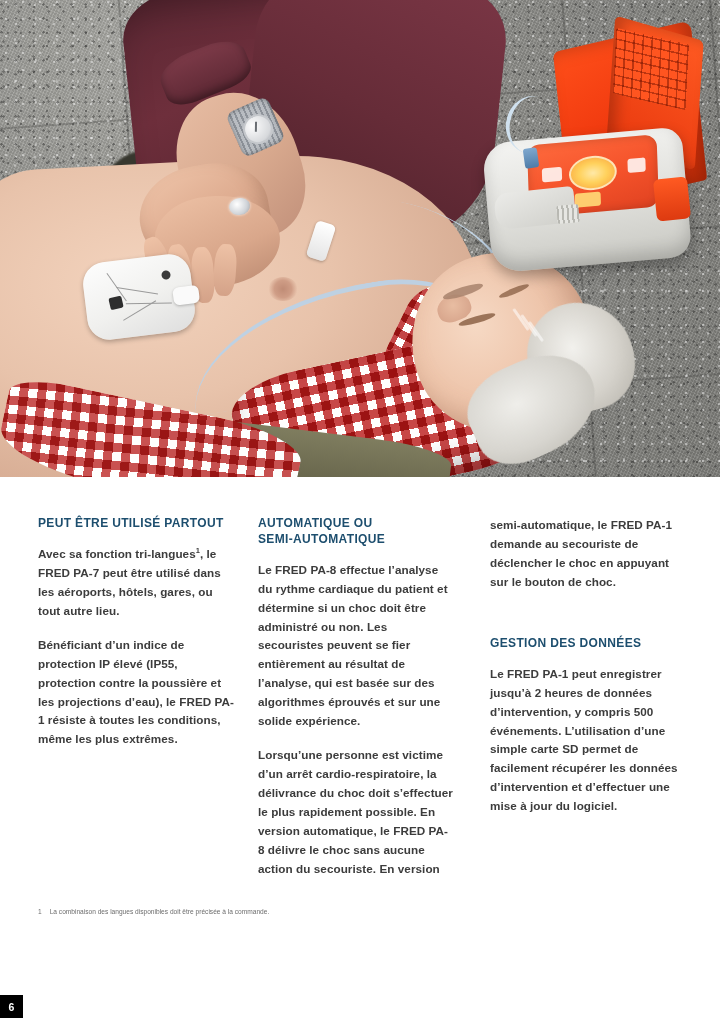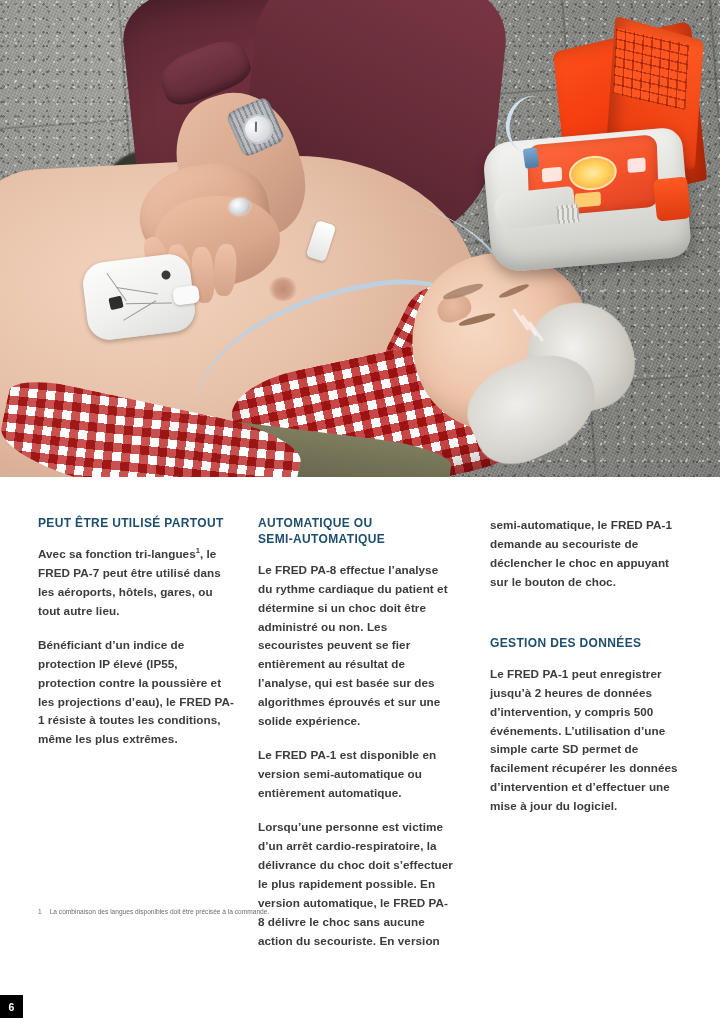--- a/index.html
+++ b/index.html
@@ -554,21 +554,20 @@
 
     <div class="col col-1">
       <h2 class="section-heading">PEUT ÊTRE UTILISÉ PARTOUT</h2>
       <p class="body"><span>Avec sa fonction tri-langues</span><sup class="fn">1</sup><span>, le FRED PA-7 peut être utilisé dans les aéroports, hôtels, gares, ou tout autre lieu.</span></p>
       <p class="body">Bénéficiant d’un indice de protection IP élevé (IP55, protection contre la poussière et les projections d’eau), le FRED PA-1 résiste à toutes les conditions, même les plus extrêmes.</p>
     </div>
 
     <div class="col col-2">
       <h2 class="section-heading"><span>AUTOMATIQUE OU</span><br><span>SEMI-AUTOMATIQUE</span></h2>
       <p class="body">Le FRED PA-8 effectue l’analyse du rythme cardiaque du patient et détermine si un choc doit être administré ou non. Les secouristes peuvent se fier entièrement au résultat de l’analyse, qui est basée sur des algorithmes éprouvés et sur une solide expérience.</p>
-      <p class="body">Le FRED PA-1 est disponible en version semi-automatique ou entièrement automatique.</p>
       <p class="body">Lorsqu’une personne est victime d’un arrêt cardio-respiratoire, la délivrance du choc doit s’effectuer le plus rapidement possible. En version automatique, le FRED PA-8 délivre le choc sans aucune action du secouriste. En version</p>
     </div>
 
     <div class="col col-3">
       <p class="body">semi-automatique, le FRED PA-1 demande au secouriste de déclencher le choc en appuyant sur le bouton de choc.</p>
       <h2 class="section-heading spaced-top">GESTION DES DONNÉES</h2>
       <p class="body">Le FRED PA-1 peut enregistrer jusqu’à 2 heures de données d’intervention, y compris 500 événements. L’utilisation d’une simple carte SD permet de facilement récupérer les données d’intervention et d’effectuer une mise à jour du logiciel.</p>
     </div>
   </div>
 

